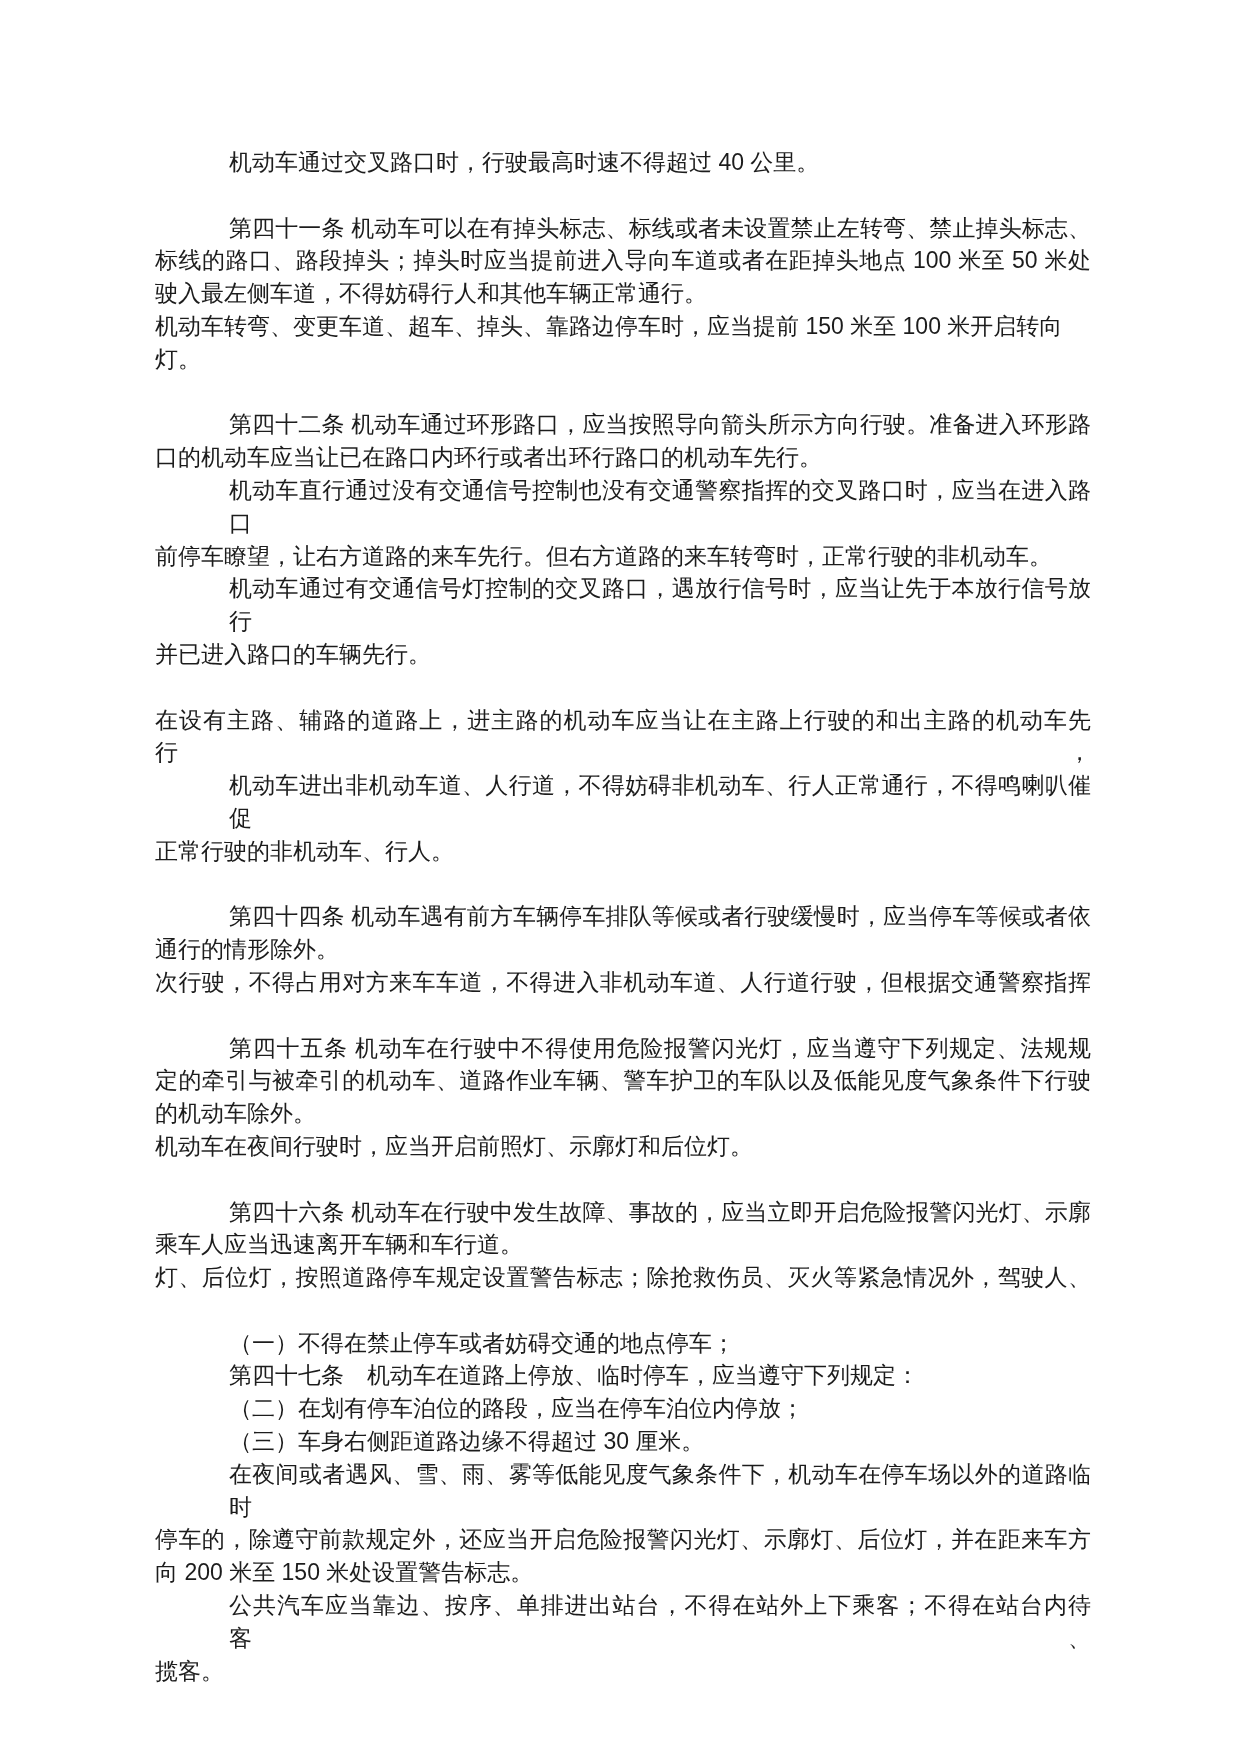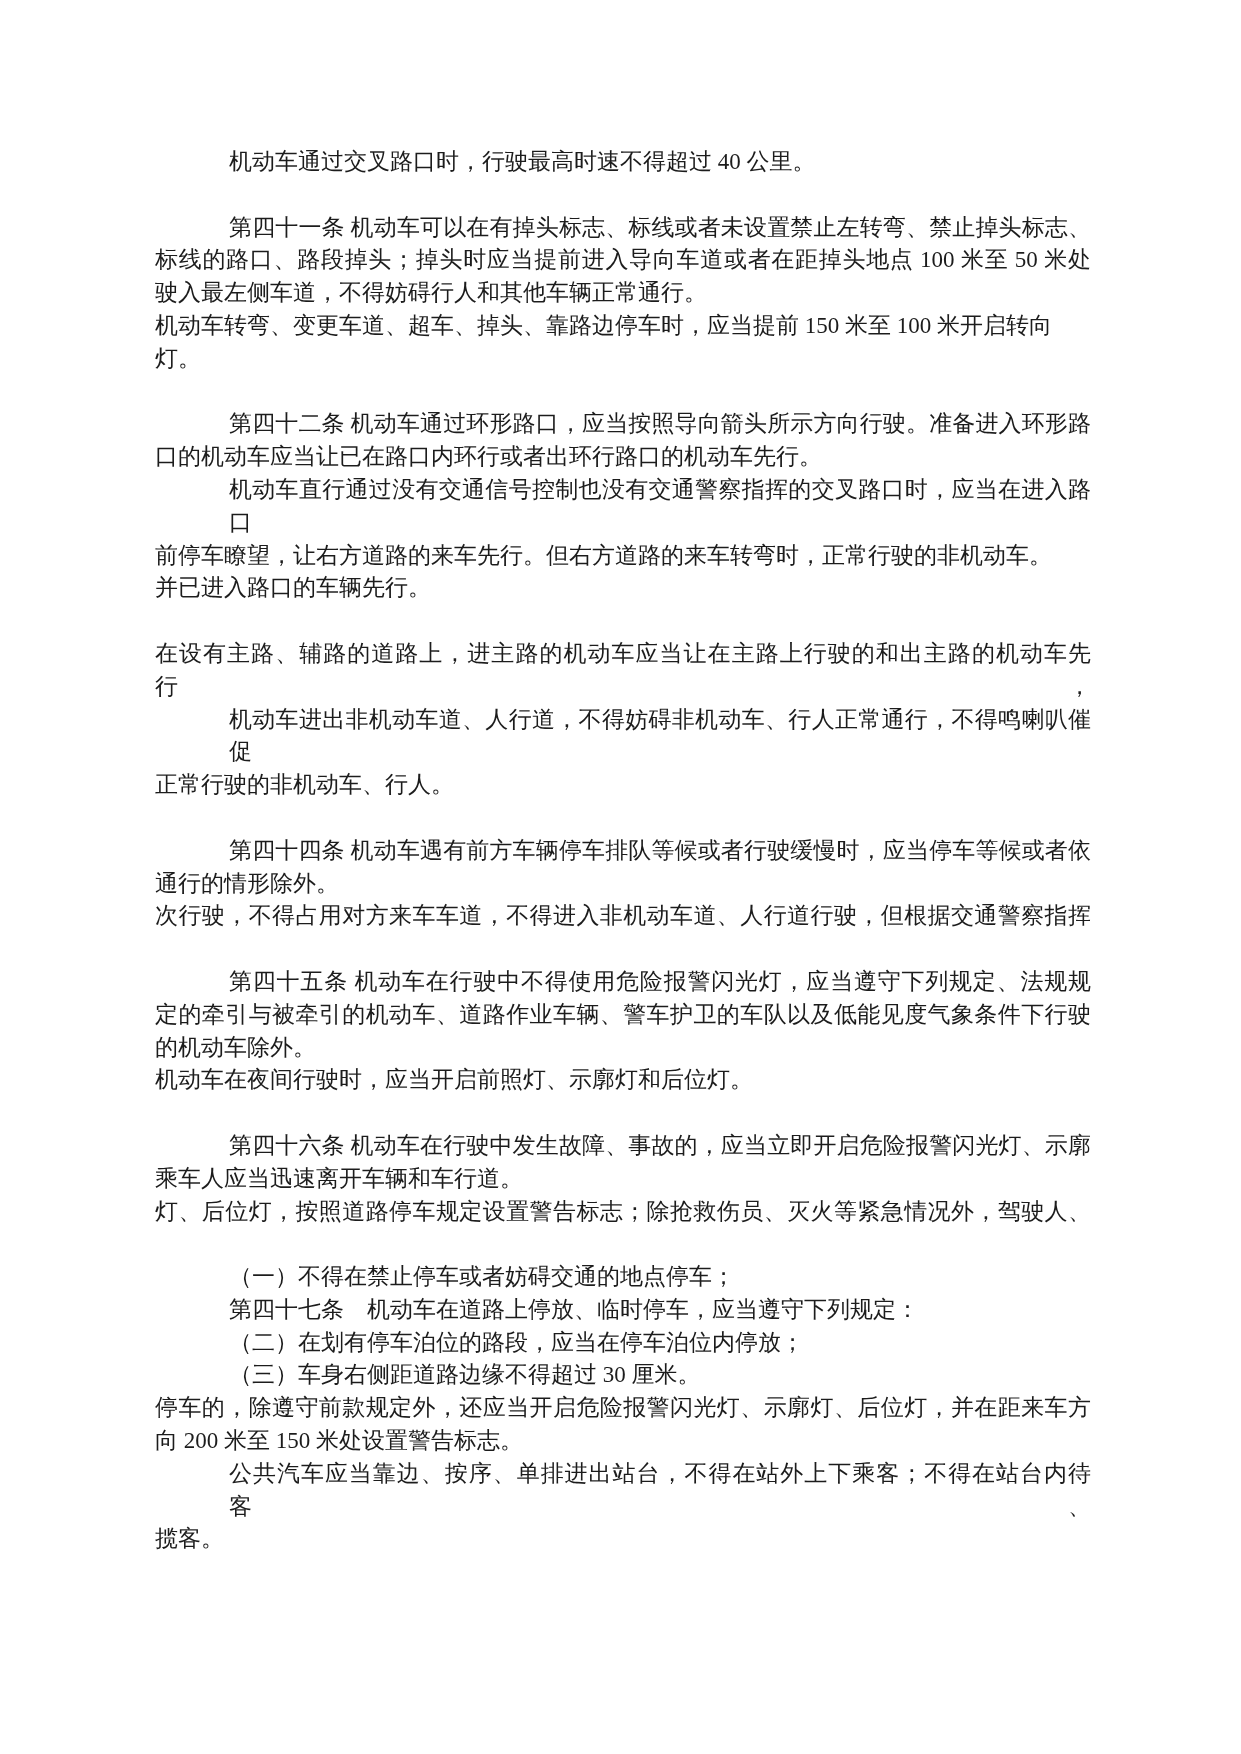--- a/index.html
+++ b/index.html
@@ -6,21 +6,21 @@
     margin: 0;
     padding: 0;
     background: #ffffff;
   }
   .page {
     position: relative;
     width: 1241px;
     height: 1754px;
     background: #ffffff;
     overflow: hidden;
-    font-family: Liberation Serif, serif;
+    font-family: Liberation Sans, sans-serif;
   }
   .content {
     position: absolute;
     left: 155px;
     top: 146px;
     width: 936px;
     font-size: 23px;
     line-height: 32.8px;
     color: #1c1c1c;
   }
@@ -51,20 +51,21 @@
         <div class="line indent just">第四十一条 机动车可以在有掉头标志、标线或者未设置禁止左转弯、禁止掉头标志、</div>
         <div class="line just">标线的路口、路段掉头；掉头时应当提前进入导向车道或者在距掉头地点 100 米至 50 米处</div>
         <div class="line">驶入最左侧车道，不得妨碍行人和其他车辆正常通行。</div>
         <div class="line">机动车转弯、变更车道、超车、掉头、靠路边停车时，应当提前 150 米至 100 米开启转向灯。</div>
       </div>
       <div class="block">
         <div class="line indent just">第四十二条 机动车通过环形路口，应当按照导向箭头所示方向行驶。准备进入环形路</div>
         <div class="line">口的机动车应当让已在路口内环行或者出环行路口的机动车先行。</div>
         <div class="line indent just">机动车直行通过没有交通信号控制也没有交通警察指挥的交叉路口时，应当在进入路口</div>
         <div class="line">前停车瞭望，让右方道路的来车先行。但右方道路的来车转弯时，正常行驶的非机动车。</div>
+        <div class="line indent just">机动车通过有交通信号灯控制的交叉路口，遇放行信号时，应当让先于本放行信号放行</div>
         <div class="line">并已进入路口的车辆先行。</div>
       </div>
       <div class="block">
         <div class="line just">在设有主路、辅路的道路上，进主路的机动车应当让在主路上行驶的和出主路的机动车先行，</div>
         <div class="line indent just">机动车进出非机动车道、人行道，不得妨碍非机动车、行人正常通行，不得鸣喇叭催促</div>
         <div class="line">正常行驶的非机动车、行人。</div>
       </div>
       <div class="block">
         <div class="line indent just">第四十四条 机动车遇有前方车辆停车排队等候或者行驶缓慢时，应当停车等候或者依</div>
         <div class="line">通行的情形除外。</div>
@@ -79,19 +80,20 @@
       <div class="block">
         <div class="line indent just">第四十六条 机动车在行驶中发生故障、事故的，应当立即开启危险报警闪光灯、示廓</div>
         <div class="line">乘车人应当迅速离开车辆和车行道。</div>
         <div class="line just">灯、后位灯，按照道路停车规定设置警告标志；除抢救伤员、灭火等紧急情况外，驾驶人、</div>
       </div>
       <div class="block">
         <div class="line indent">（一）不得在禁止停车或者妨碍交通的地点停车；</div>
         <div class="line indent">第四十七条　机动车在道路上停放、临时停车，应当遵守下列规定：</div>
         <div class="line indent">（二）在划有停车泊位的路段，应当在停车泊位内停放；</div>
         <div class="line indent">（三）车身右侧距道路边缘不得超过 30 厘米。</div>
+        <div class="line indent just">在夜间或者遇风、雪、雨、雾等低能见度气象条件下，机动车在停车场以外的道路临时</div>
         <div class="line just">停车的，除遵守前款规定外，还应当开启危险报警闪光灯、示廓灯、后位灯，并在距来车方</div>
         <div class="line">向 200 米至 150 米处设置警告标志。</div>
         <div class="line indent just">公共汽车应当靠边、按序、单排进出站台，不得在站外上下乘客；不得在站台内待客、</div>
         <div class="line">揽客。</div>
       </div>
     </div>
 </div>
 
 </body></html>

